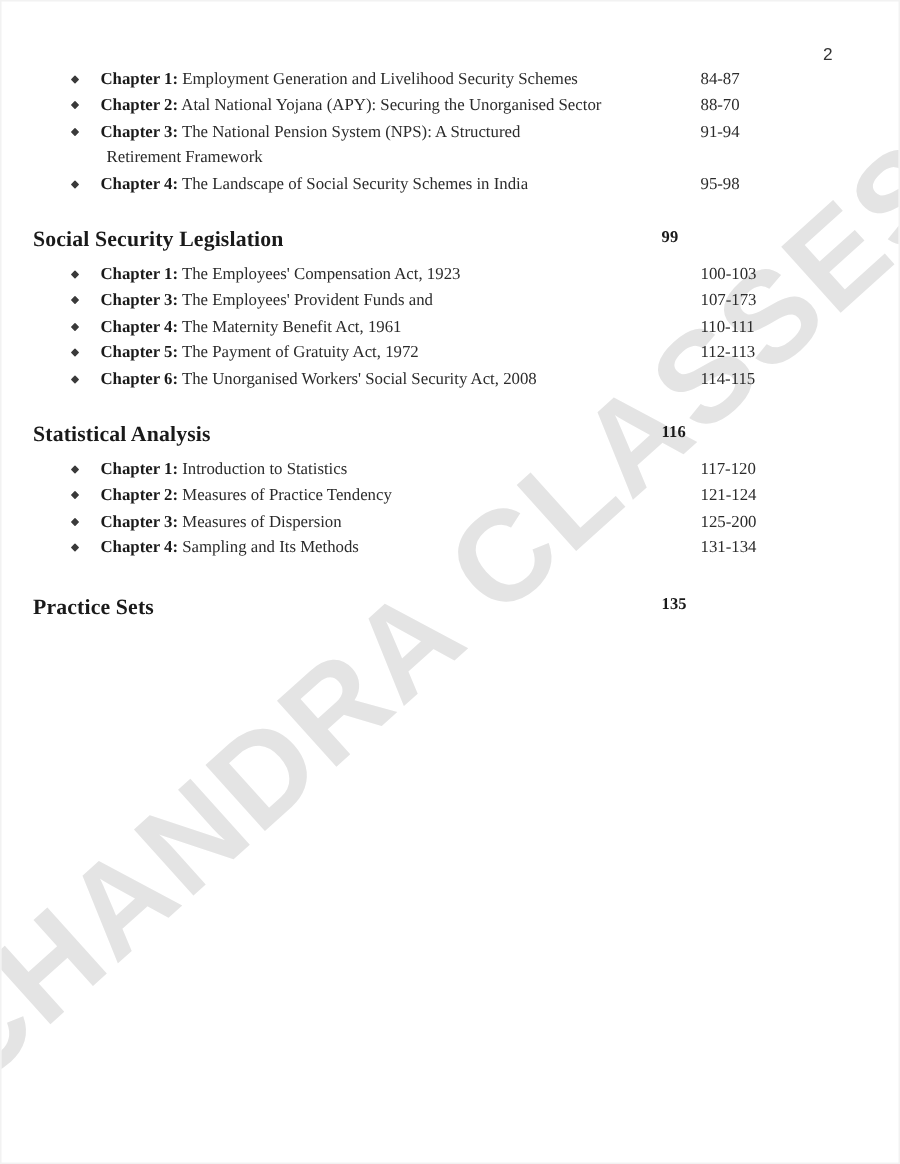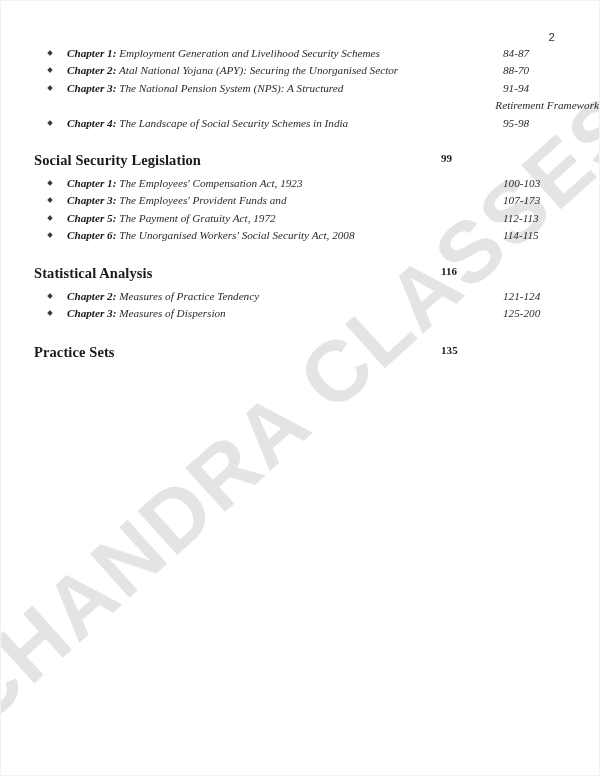--- a/index.html
+++ b/index.html
@@ -66,41 +66,40 @@
     right: 0;
   }
 
   
   .section-heading {
     display: flex;
     align-items: baseline;
     font-size: 14.5px;
     font-weight: 700;
     color: #1a1a1a;
-    padding-left: 33px;
+    padding-left: 21px;
     letter-spacing: 0.1px;
   }
   .section-heading .sh-title {
     flex: 0 0 auto;
   }
   .section-heading .sh-pages {
     position: absolute;
     left: 440px;
     font-weight: 700;
     font-size: 11px;
   }
   .section-block {
     position: relative;
   }
 
   .chapter-list {
     list-style: none;
     margin: 0;
     padding: 0;
-    font-style: italic;
   }
   .chapter-row {
     position: relative;
     display: block;
     padding-left: 66px;
     font-size: 11.2px;
     line-height: 17.4px;
     color: #2b2b2b;
   }
   .chapter-row .bullet {
@@ -120,26 +119,24 @@
   .chapter-row .ch-title {
     font-weight: 400;
   }
   .chapter-row .ch-pages {
     position: absolute;
     left: 466px;
     top: 0;
     font-weight: 400;
     color: #2b2b2b;
     white-space: nowrap;
-    margin-left: 36px;
   }
   .chapter-row .ch-cont {
     display: block;
     padding-left: 4px;
-    text-align: right;
   }
 
   .gap-after-group { height: 20px; }
   .gap-after-heading { height: 6px; }
   .gap-before-practice { height: 22px; }
 </style>
 </head>
 <body>
 
 <div id="page">
@@ -161,34 +158,37 @@
         <div class="section-block">
           <div class="gap-after-group"></div>
           <div class="section-heading">
             <span class="sh-title">Social Security Legislation</span>
             <span class="sh-pages">99</span>
           </div>
           <div class="gap-after-heading"></div>
           <ul class="chapter-list">
             <li class="chapter-row"><span class="bullet"></span><span class="ch-label">Chapter 1:</span> <span class="ch-title">The Employees' Compensation Act, 1923</span><span class="ch-pages">100-103</span></li>
             <li class="chapter-row"><span class="bullet"></span><span class="ch-label">Chapter 3:</span> <span class="ch-title">The Employees' Provident Funds and</span><span class="ch-pages">107-173</span></li>
+            <li class="chapter-row"><span class="bullet"></span><span class="ch-label">Chapter 4:</span> <span class="ch-title">The Maternity Benefit Act, 1961</span><span class="ch-pages">110-111</span></li>
             <li class="chapter-row"><span class="bullet"></span><span class="ch-label">Chapter 5:</span> <span class="ch-title">The Payment of Gratuity Act, 1972</span><span class="ch-pages">112-113</span></li>
             <li class="chapter-row"><span class="bullet"></span><span class="ch-label">Chapter 6:</span> <span class="ch-title">The Unorganised Workers' Social Security Act, 2008</span><span class="ch-pages">114-115</span></li>
           </ul>
         </div>
         <div class="section-block">
           <div class="gap-after-group"></div>
           <div class="section-heading">
             <span class="sh-title">Statistical Analysis</span>
             <span class="sh-pages">116</span>
           </div>
           <div class="gap-after-heading"></div>
           <ul class="chapter-list">
+            <li class="chapter-row"><span class="bullet"></span><span class="ch-label">Chapter 1:</span> <span class="ch-title">Introduction to Statistics</span><span class="ch-pages">117-120</span></li>
             <li class="chapter-row"><span class="bullet"></span><span class="ch-label">Chapter 2:</span> <span class="ch-title">Measures of Practice Tendency</span><span class="ch-pages">121-124</span></li>
             <li class="chapter-row"><span class="bullet"></span><span class="ch-label">Chapter 3:</span> <span class="ch-title">Measures of Dispersion</span><span class="ch-pages">125-200</span></li>
+            <li class="chapter-row"><span class="bullet"></span><span class="ch-label">Chapter 4:</span> <span class="ch-title">Sampling and Its Methods</span><span class="ch-pages">131-134</span></li>
           </ul>
         </div>
         <div class="section-block">
           <div class="gap-before-practice"></div>
           <div class="section-heading">
             <span class="sh-title">Practice Sets</span>
             <span class="sh-pages">135</span>
           </div>
         </div>
       </div>

